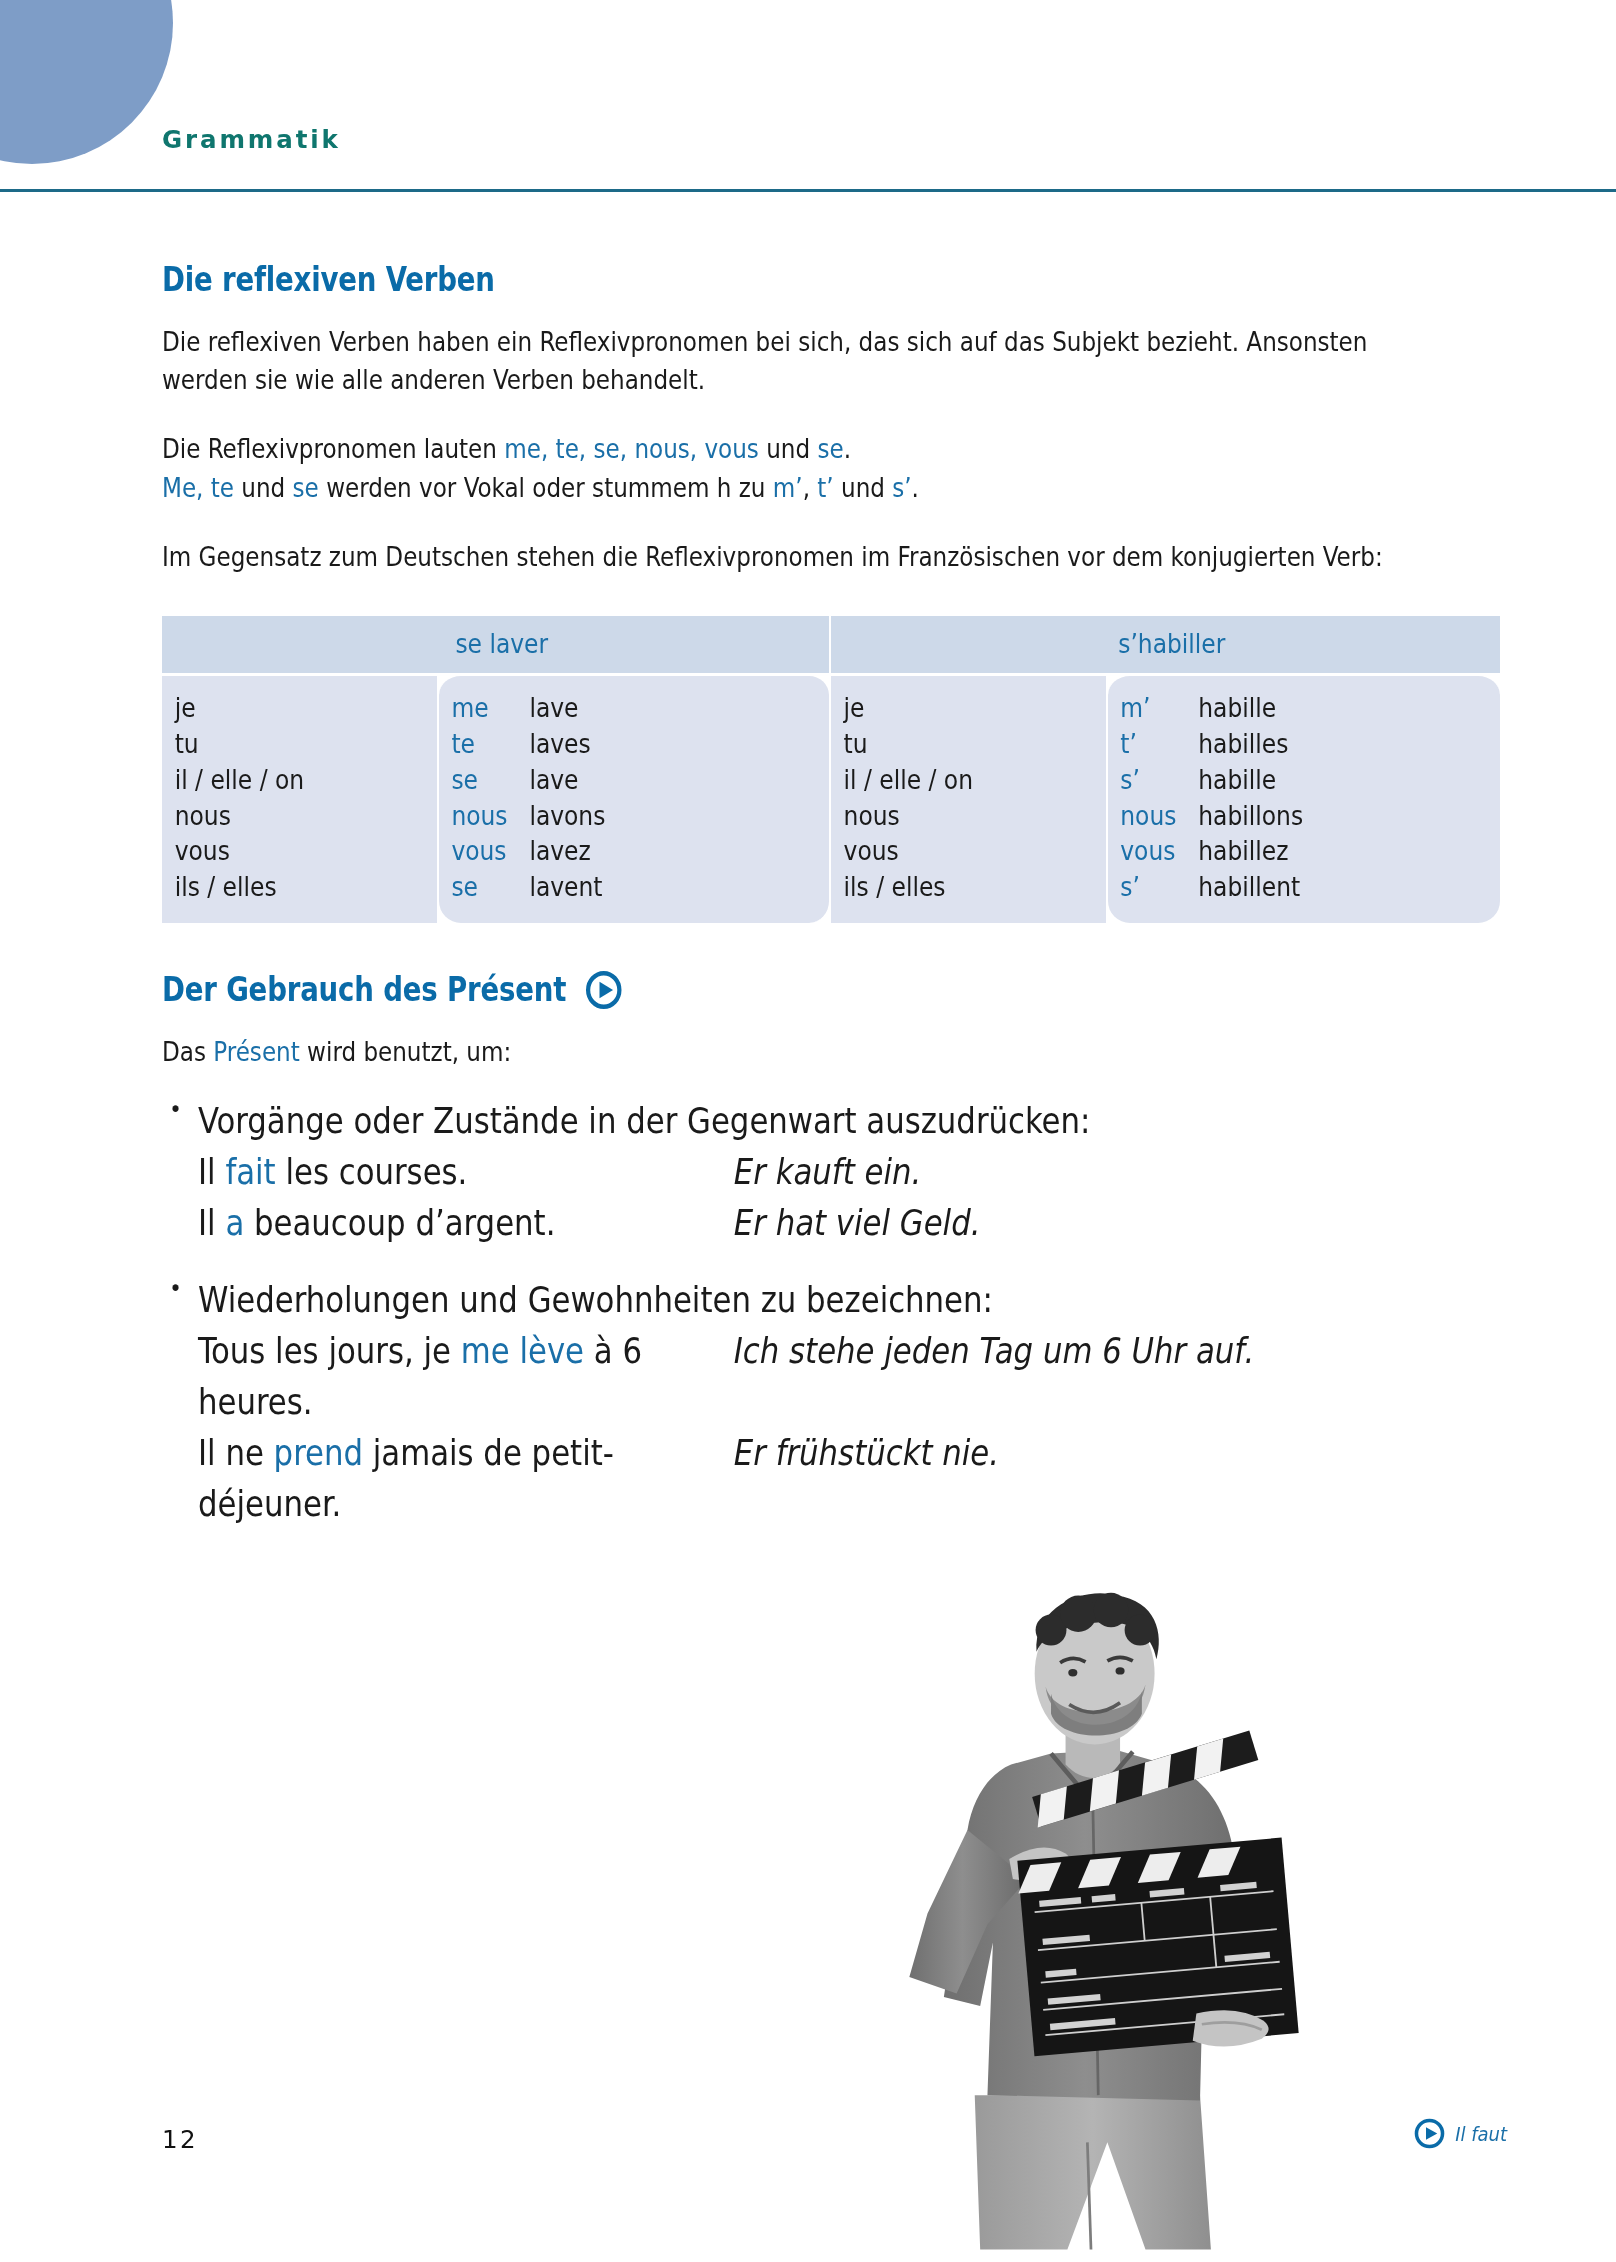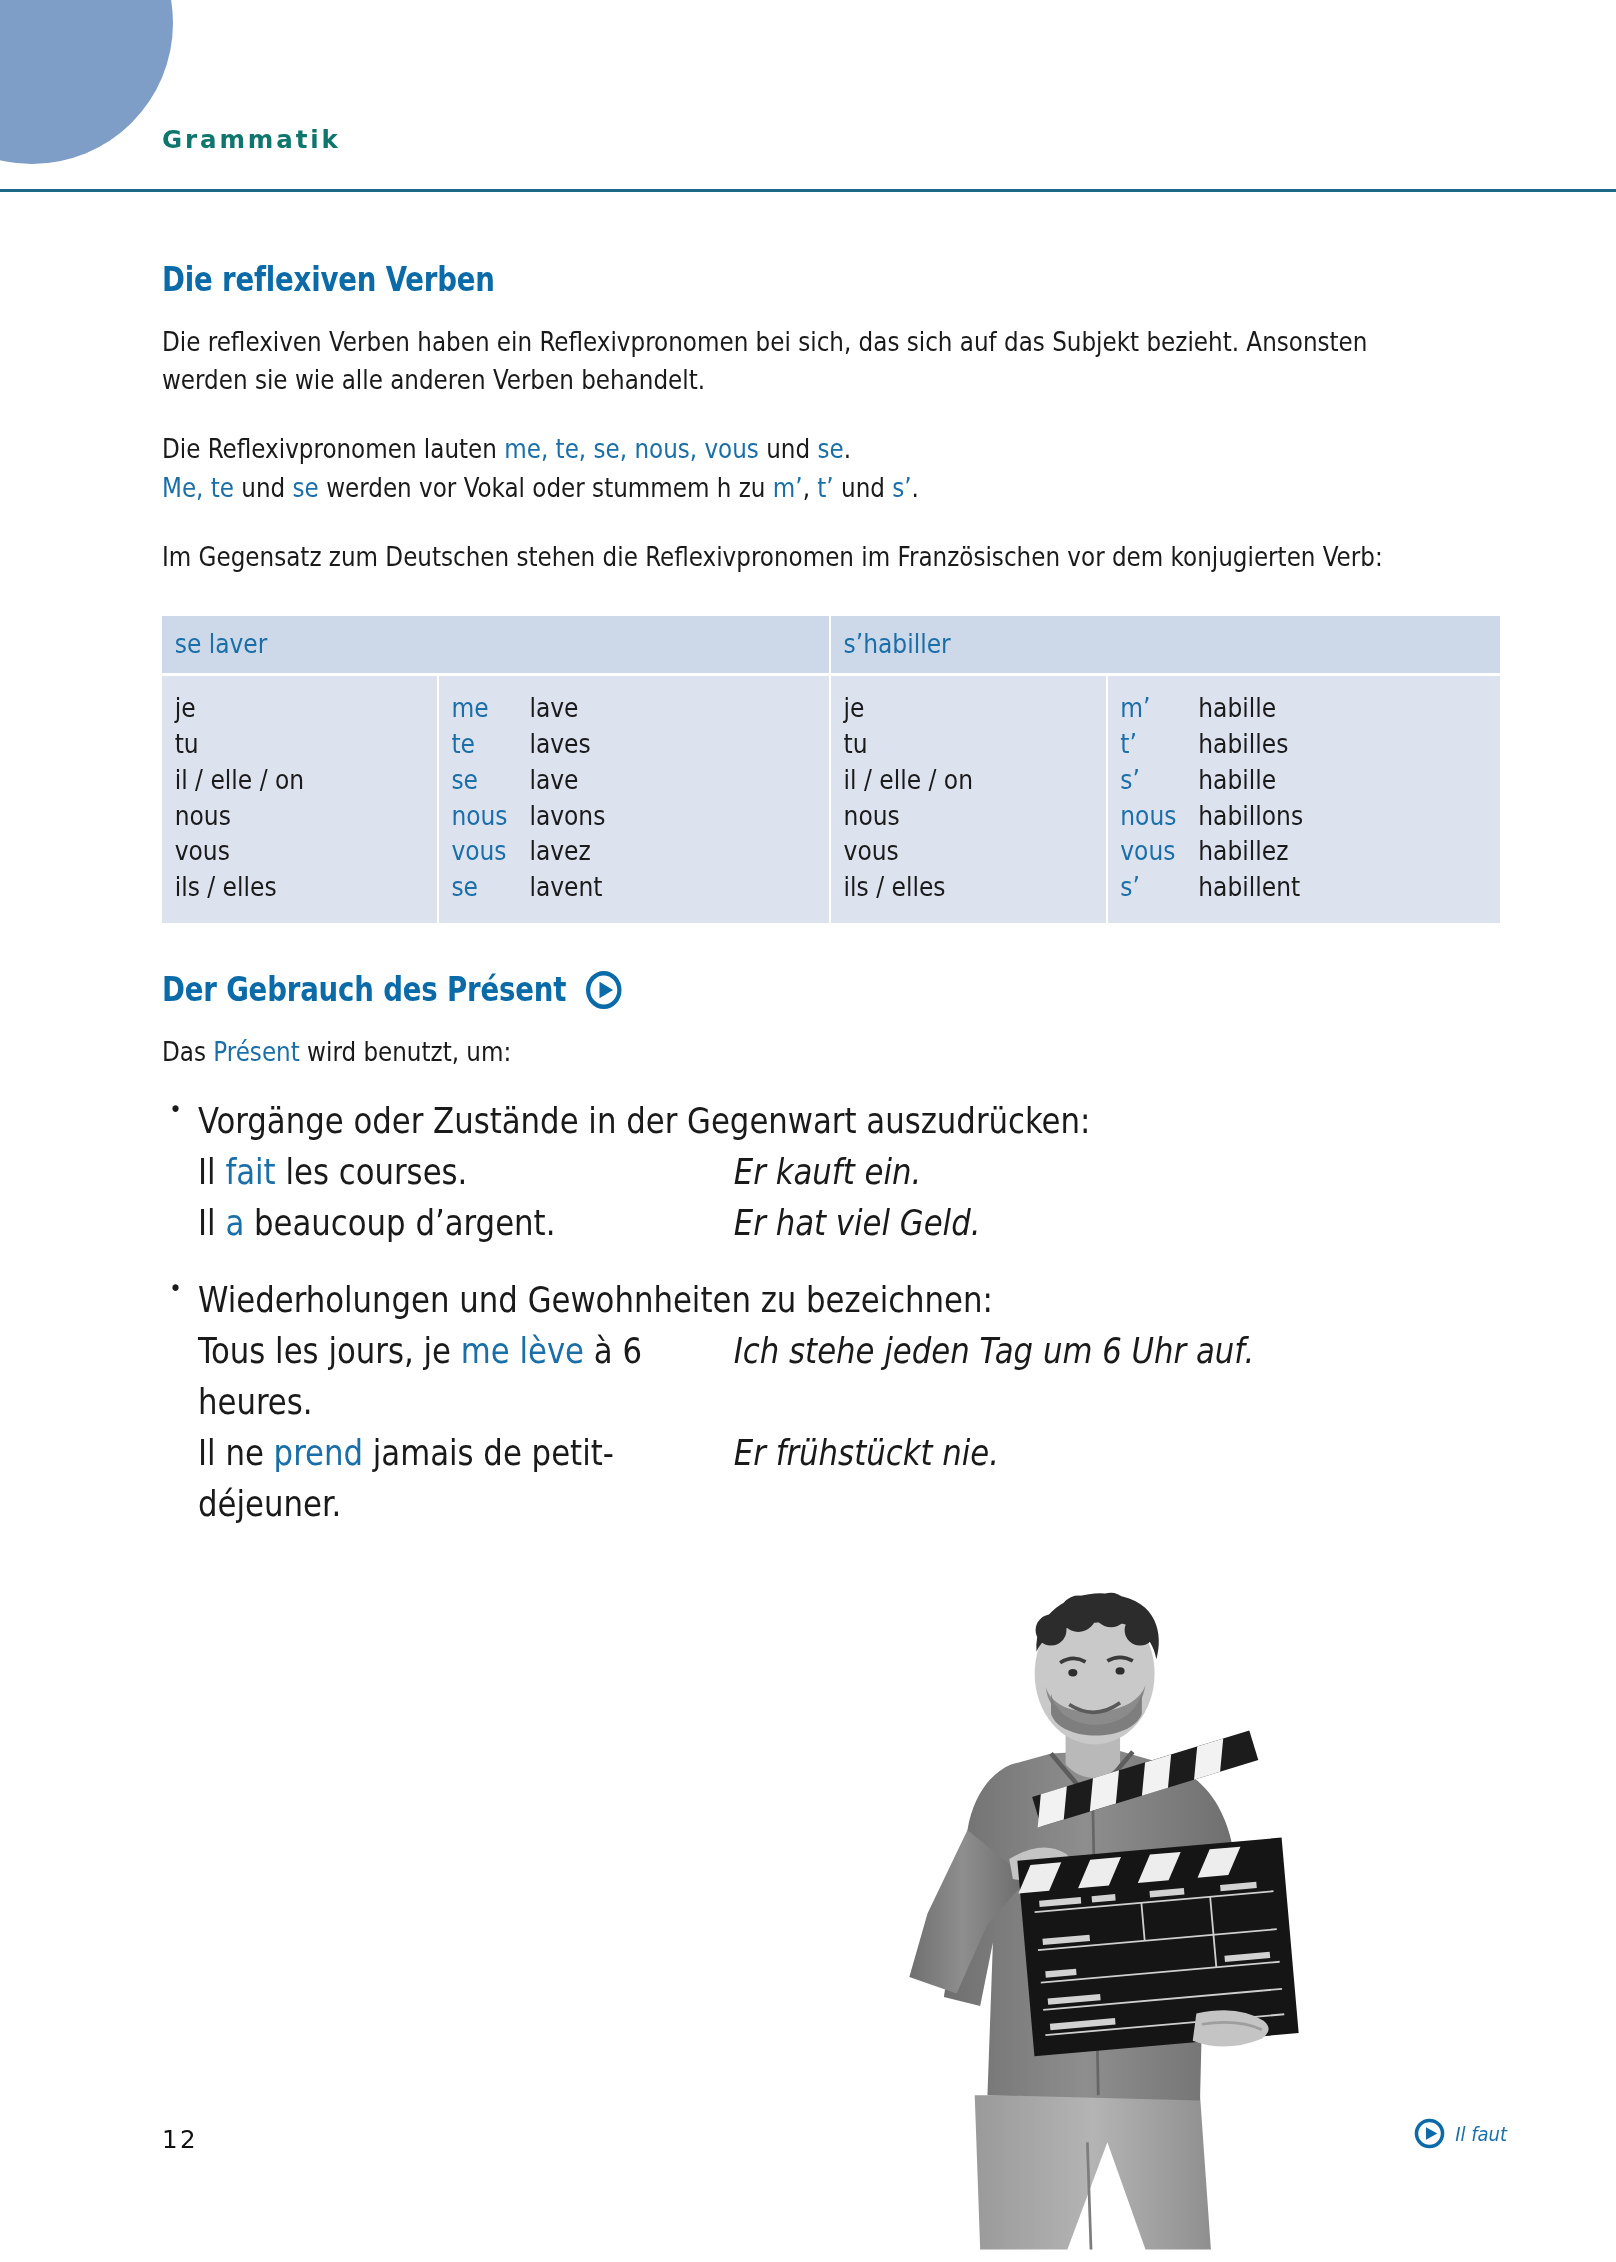--- a/index.html
+++ b/index.html
@@ -89,39 +89,39 @@
     width: 1338px;
     border-collapse: separate;
     border-spacing: 0;
     font-family: "DejaVu Sans Condensed", "Liberation Sans Narrow", "Liberation Sans", sans-serif;
   }
   .conj-table thead th {
     background: #cdd9e9;
     color: #1a6fa8;
     font-size: 26px;
     font-weight: normal;
-    text-align: left;
+    text-align: center;
     padding: 12.7px 0 14.5px 12.7px;
     border-right: 2.7px solid #ffffff;
   }
   .conj-table thead th:last-child { border-right: none; }
   .conj-table tbody td {
     background: #dde2ef;
     font-size: 26px;
     color: #1a1a1a;
     vertical-align: top;
     padding: 14.5px 0 16.4px 12.7px;
     border-right: 2.7px solid #ffffff;
     border-top: 3.6px solid #ffffff;
     line-height: 1.38;
     white-space: nowrap;
   }
   .conj-table tbody td:last-child { border-right: none; }
   .col-pron { width: 273px; }
-  .col-conj { width: 396px; }
+  .col-conj { width: 396px; border-radius: 22px; }
   .conj-row { display: flex; }
   .conj-row .rp {
     color: #1a6fa8;
     display: inline-block;
     min-width: 78px;
   }
   .conj-row .vb { color: #1a1a1a; }
 
   
   .audio-icon {

